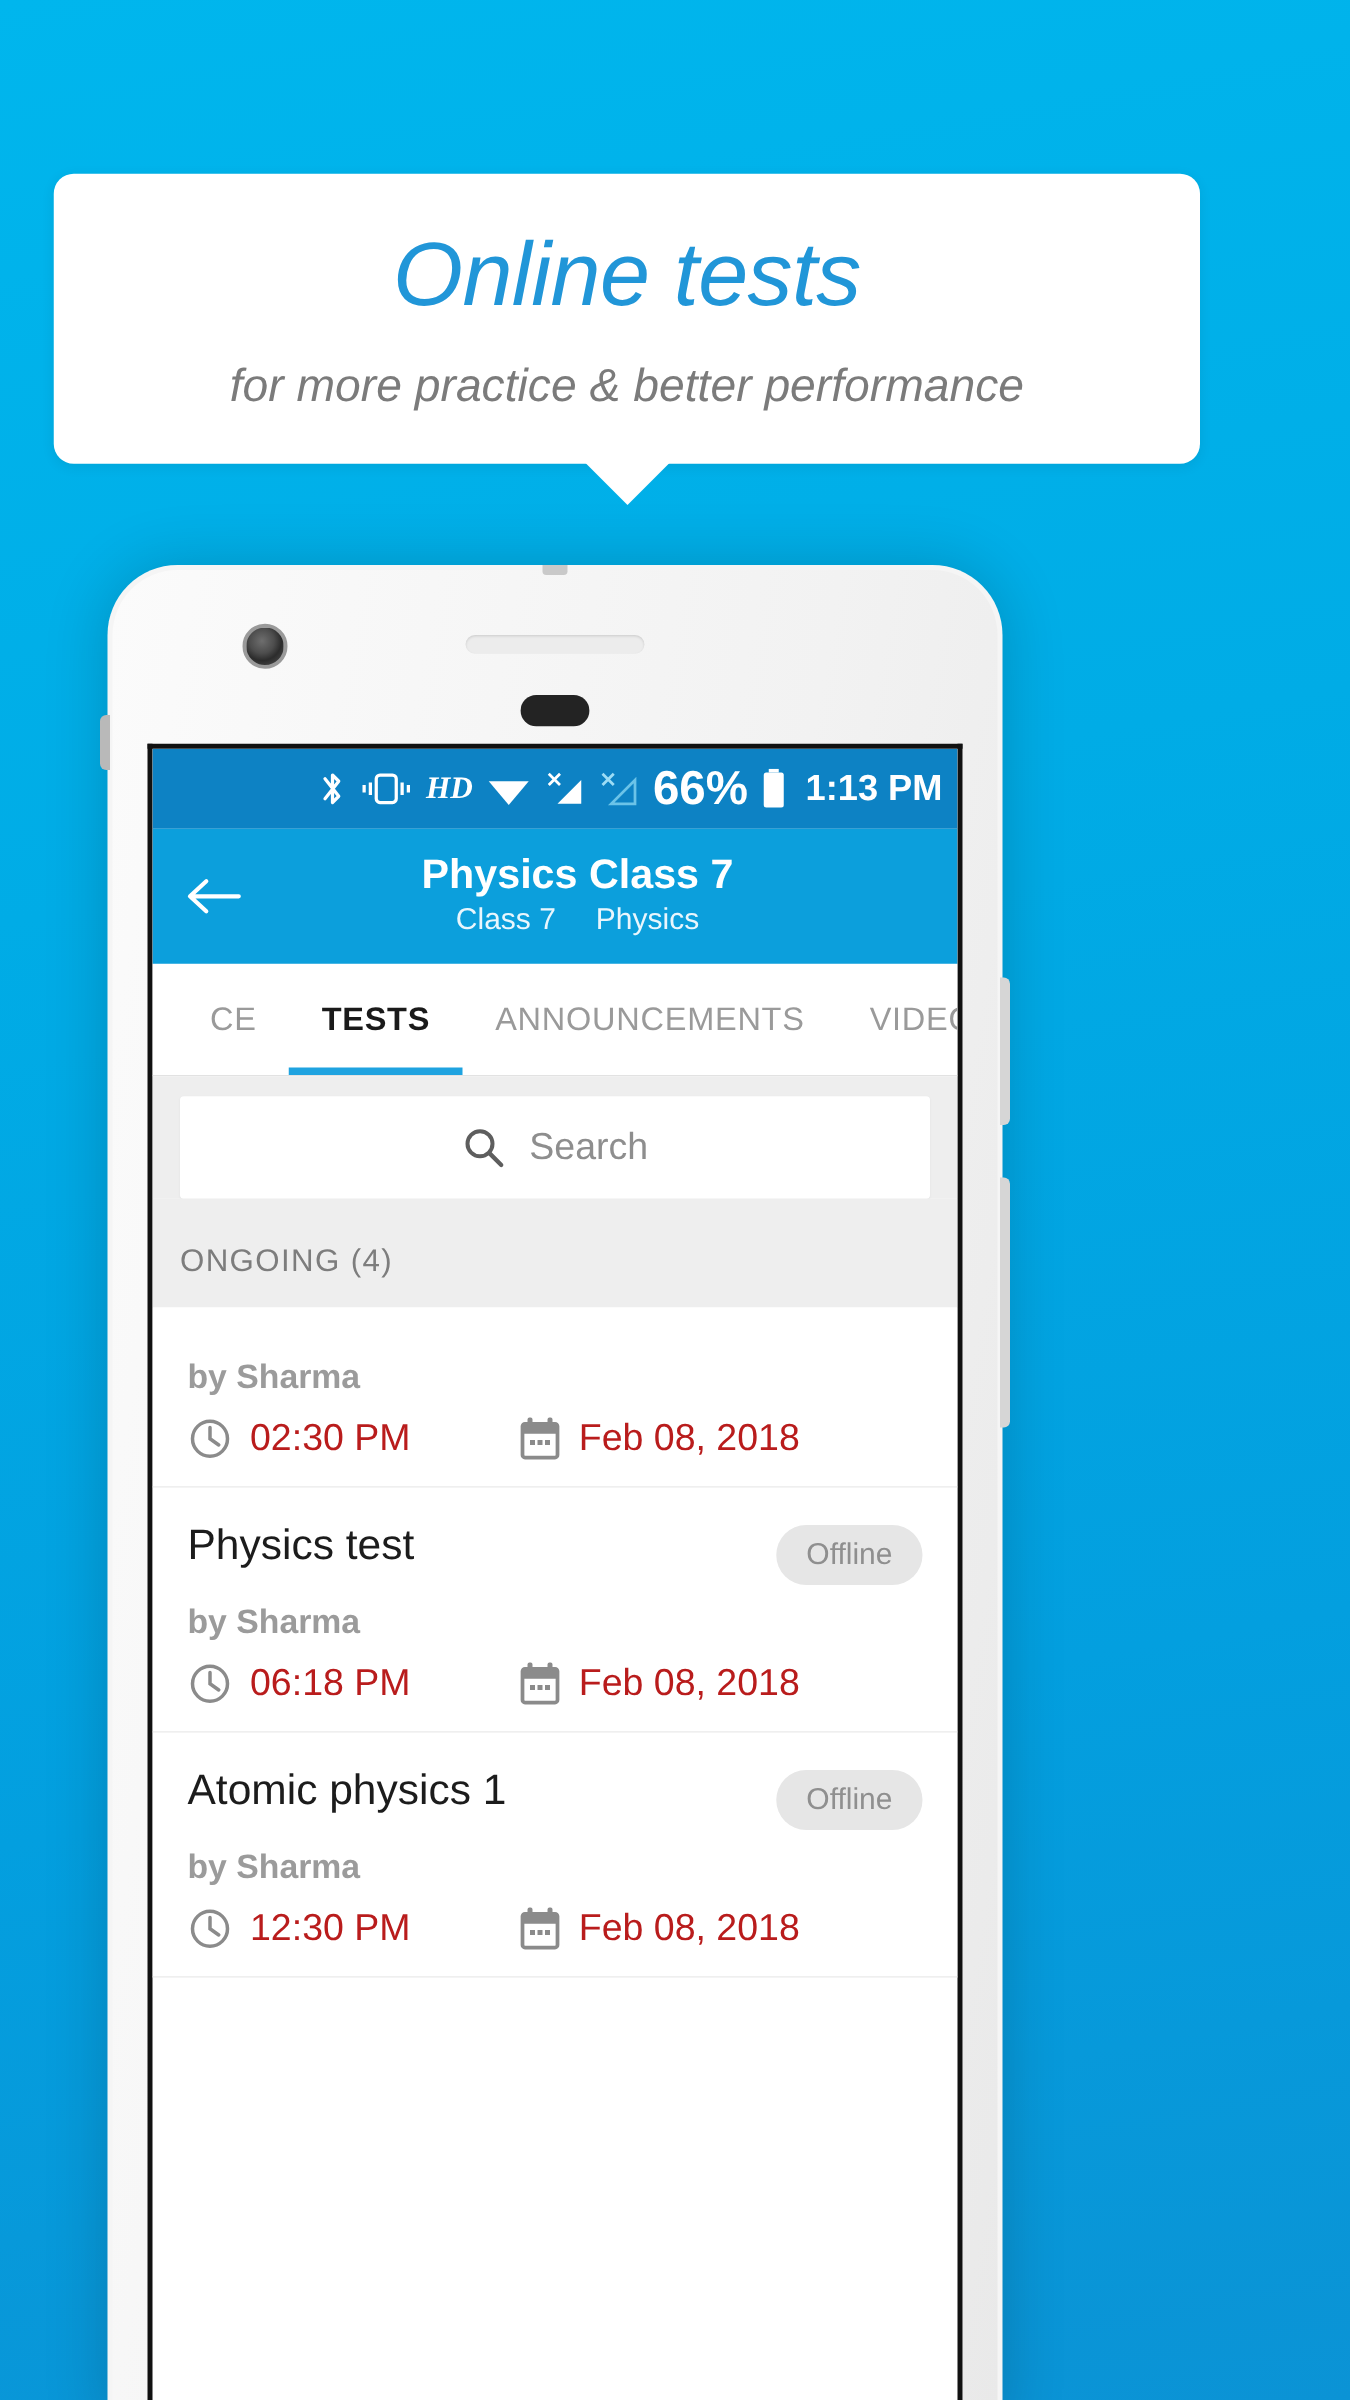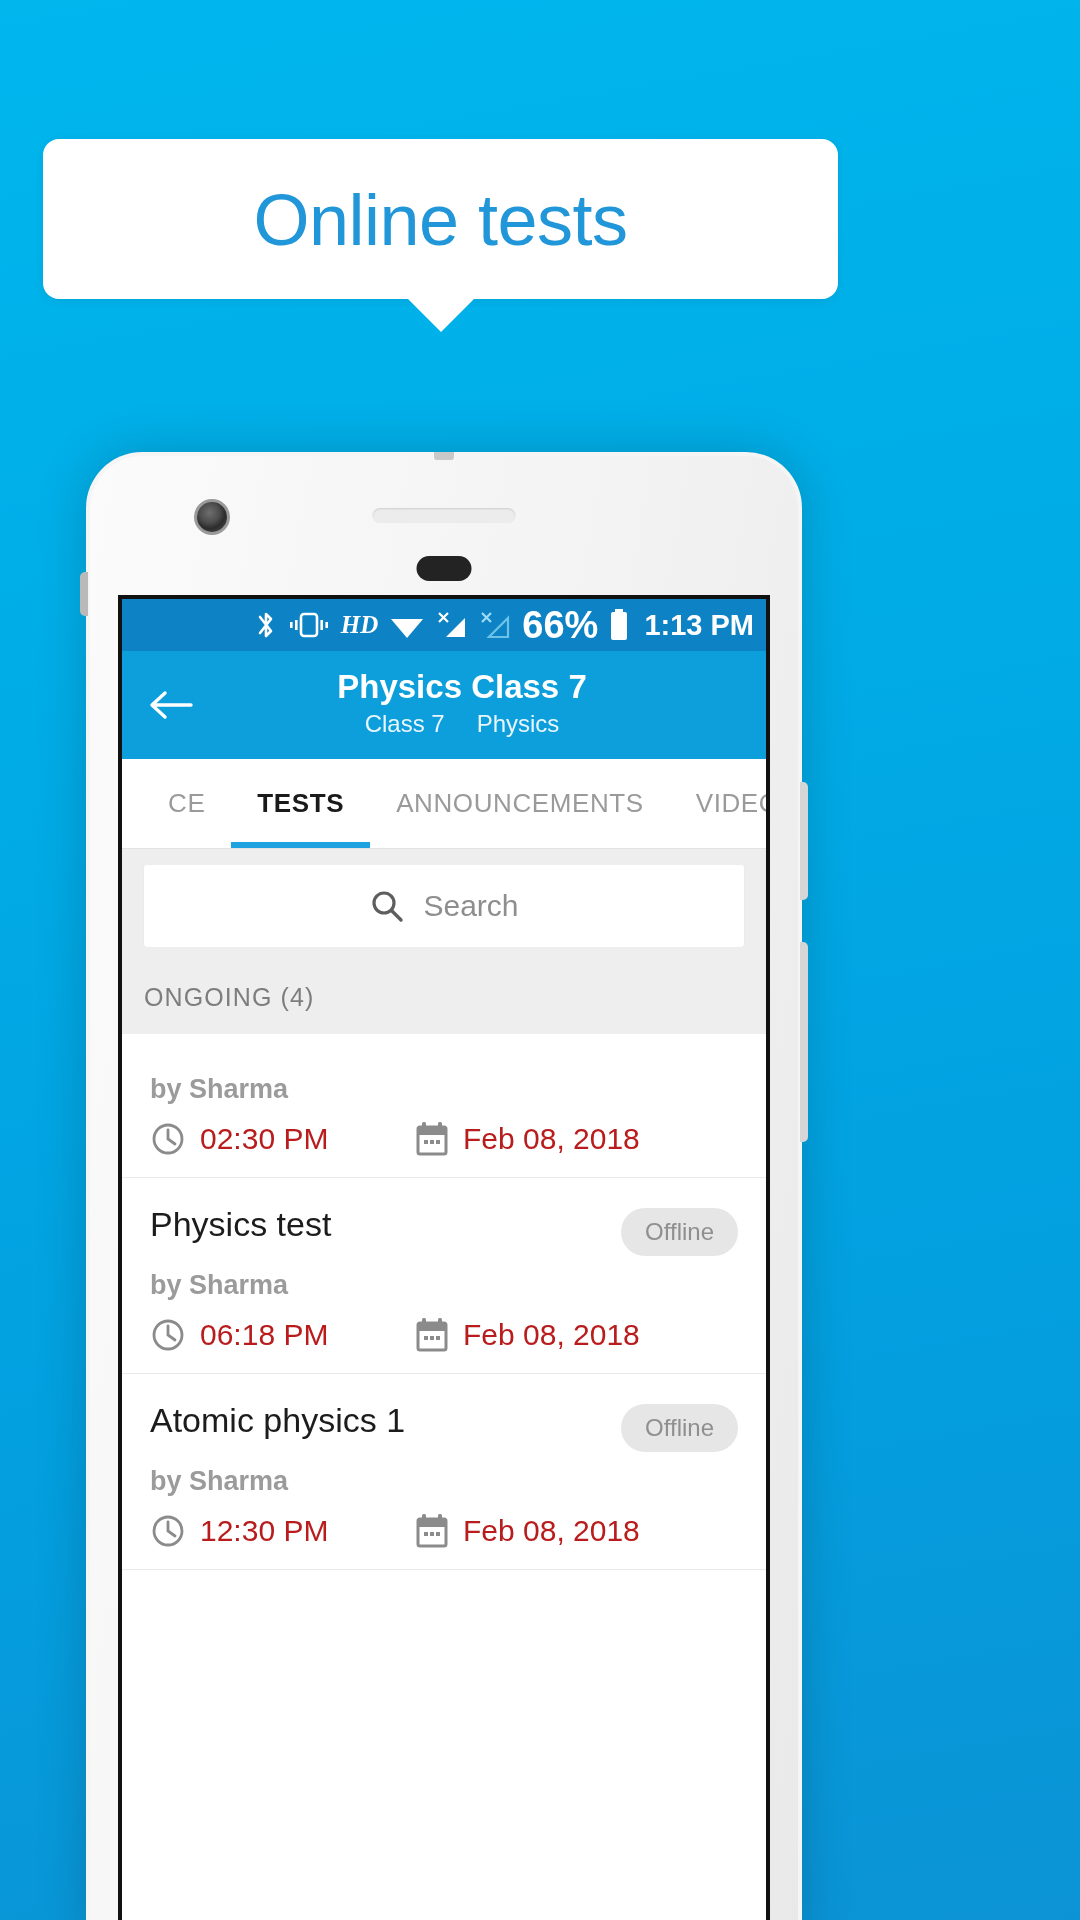--- a/index.html
+++ b/index.html
@@ -10,21 +10,22 @@
   }
   body {
     background: linear-gradient(170deg, #00b6ed 0%, #00ace6 35%, #039fdf 70%, #0b93d5 100%);
     position: relative;
   }
 
   
   .banner-wrap {
     position: absolute;
     left: 43px; top: 139px;
-    width: 795px;
+    width: 917px;
+    font-style: italic;
   }
   .banner {
     background: #ffffff;
     border-radius: 16px;
     padding: 44px 40px 40px 40px;
     text-align: center;
     box-shadow: 0 2px 10px rgba(0,0,0,0.07);
   }
   .banner-title {
     color: #2196d8;
@@ -131,21 +132,21 @@
     height: 1347px;
     background: #ffffff;
     overflow: hidden;
     border-top: 4px solid #111;
     border-left: 4px solid #111;
     border-right: 4px solid #111;
   }
 
   
   .statusbar {
-    height: 52px;
+    height: 64px;
     background: #0d82c4;
     display: flex;
     align-items: center;
     justify-content: flex-end;
     padding-right: 12px;
     gap: 11px;
     color: #fff;
   }
   .sb-icon { display: flex; align-items: center; }
   .sb-text {
@@ -318,20 +319,21 @@
   }
   .meta-item.time { width: 265px; }
   svg { display: block; }
 </style>
 </head>
 <body>
 
 <div class="banner-wrap">
   <div class="banner">
     <div class="banner-title">Online tests</div>
+    <div class="banner-sub">for more practice &amp; better performance</div>
   </div>
   <div class="banner-tail"></div>
 </div>
 
 <div class="phone">
   <div class="phone-inner-bezel"></div>
   <div class="phone-topnotch"></div>
   <div class="phone-camera"></div>
   <div class="phone-speaker"></div>
   <div class="phone-sensor"></div>

